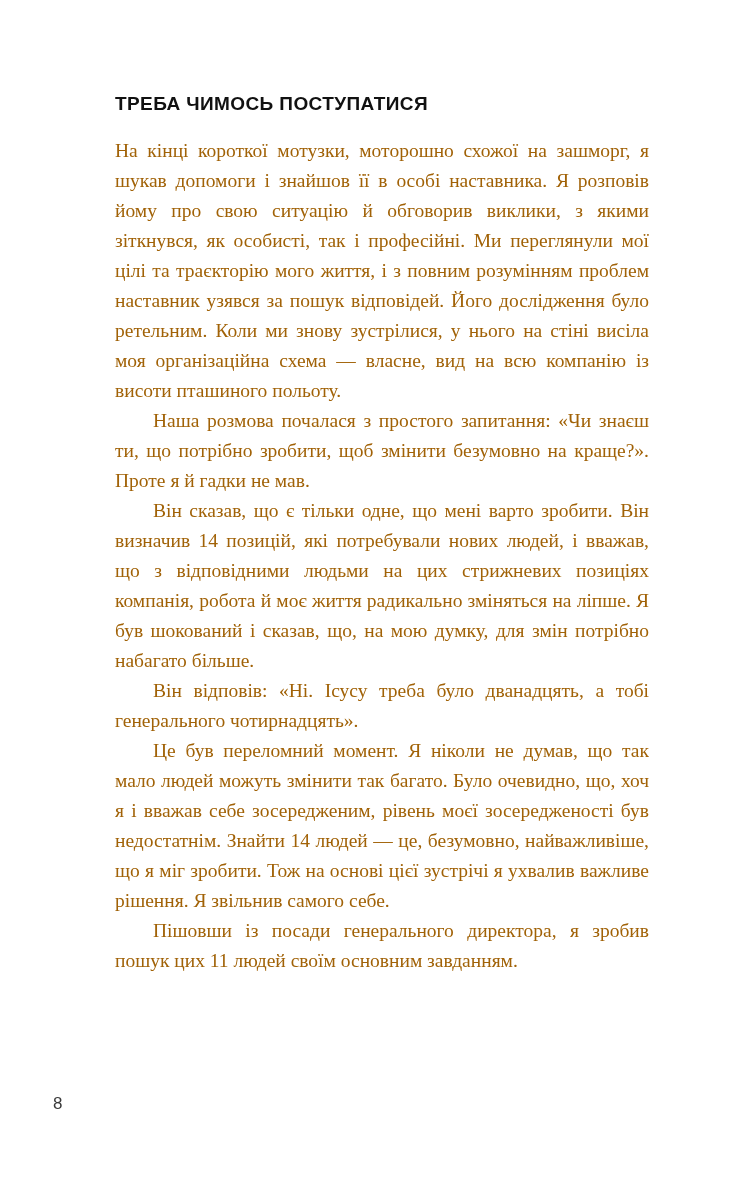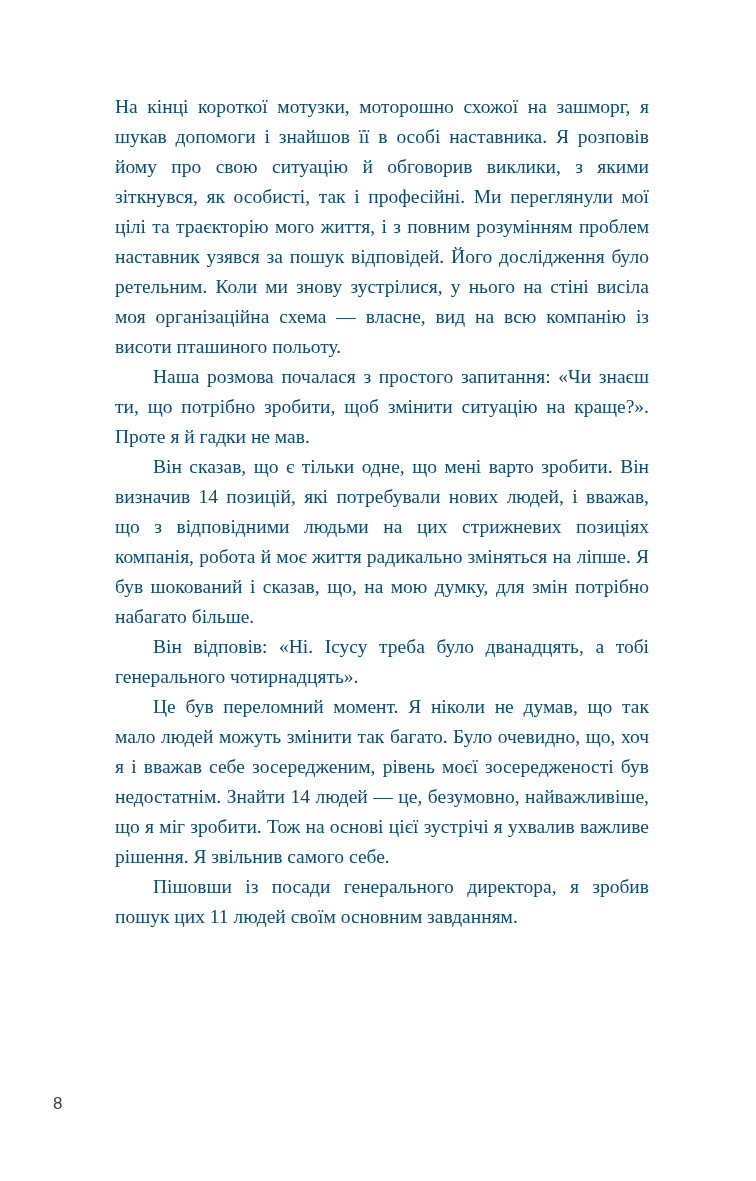--- a/index.html
+++ b/index.html
@@ -30,41 +30,42 @@
       letter-spacing: 0.4px;
       color: #111111;
       text-transform: uppercase;
     }
     .para {
       margin: 0;
       font-family: "Liberation Serif", "DejaVu Serif", serif;
       font-size: 19.5px;
       line-height: 30px;
       text-align: justify;
-      color: #0c4a6e;
+      color: #a16207;
     }
     .para.indent {
       text-indent: 38px;
     }
     .page-number {
       position: absolute;
       left: 53px;
       top: 1094px;
       font-family: "Liberation Sans", "DejaVu Sans", sans-serif;
       font-size: 17px;
       line-height: 20px;
       color: #3a3a3a;
     }
   </style>
 </head>
 <body>
 
 <div class="page">
   <div class="content">
+    <h1 class="heading">ТРЕБА ЧИМОСЬ ПОСТУПАТИСЯ</h1>
     <p class="para">На кінці короткої мотузки, моторошно схожої на зашморг, я шукав допомоги і знайшов її в особі наставника. Я розповів йому про свою ситуацію й обговорив виклики, з якими зіткнувся, як особисті, так і професійні. Ми переглянули мої цілі та траєкторію мого життя, і з повним розумінням проблем наставник узявся за пошук відповідей. Його дослідження було ретельним. Коли ми знову зустрілися, у нього на стіні висіла моя організаційна схема — власне, вид на всю компанію із висоти пташиного польоту.</p>
-    <p class="para indent">Наша розмова почалася з простого запитання: «Чи знаєш ти, що потрібно зробити, щоб змінити ситуацію на краще?». Проте я й гадки не мав.</p>
+    <p class="para indent">Наша розмова почалася з простого запитання: «Чи знаєш ти, що потрібно зробити, щоб змінити безумовно на краще?». Проте я й гадки не мав.</p>
     <p class="para indent">Він сказав, що є тільки одне, що мені варто зробити. Він визначив 14 позицій, які потребували нових людей, і вважав, що з відповідними людьми на цих стрижневих позиціях компанія, робота й моє життя радикально зміняться на ліпше. Я був шокований і сказав, що, на мою думку, для змін потрібно набагато більше.</p>
     <p class="para indent">Він відповів: «Ні. Ісусу треба було дванадцять, а тобі генерального чотирнадцять».</p>
     <p class="para indent">Це був переломний момент. Я ніколи не думав, що так мало людей можуть змінити так багато. Було очевидно, що, хоч я і вважав себе зосередженим, рівень моєї зосередженості був недостатнім. Знайти 14 людей — це, безумовно, найважливіше, що я міг зробити. Тож на основі цієї зустрічі я ухвалив важливе рішення. Я звільнив самого себе.</p>
     <p class="para indent">Пішовши із посади генерального директора, я зробив пошук цих 11 людей своїм основним завданням.</p>
   </div>
   <div class="page-number">8</div>
 </div>
 
 </body></html>

